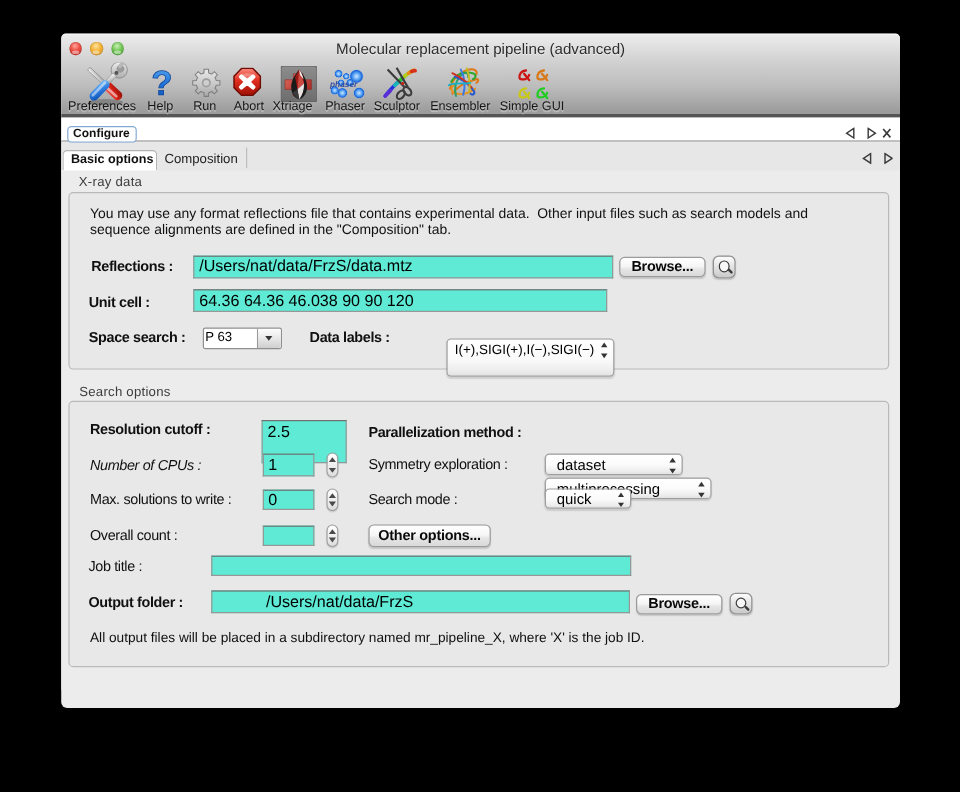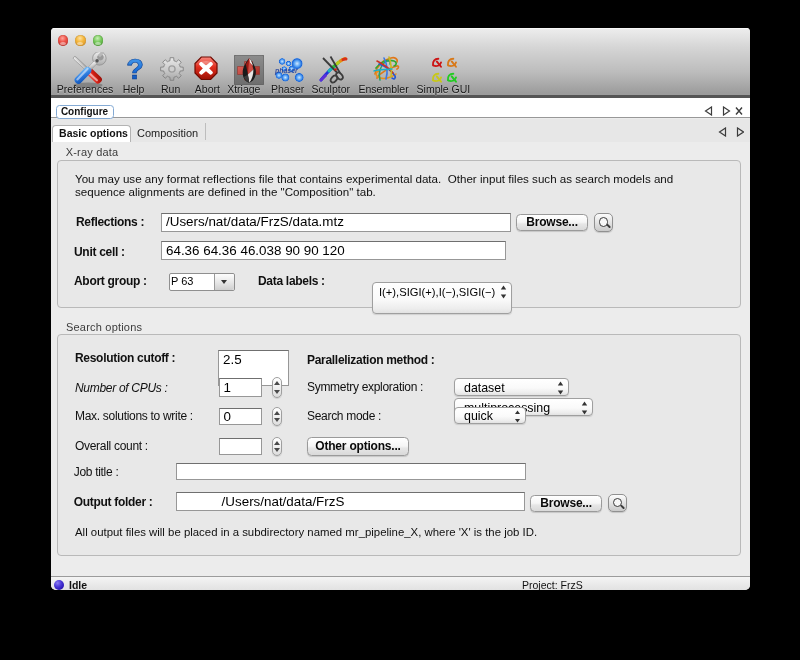--- a/index.html
+++ b/index.html
@@ -19,21 +19,21 @@
 #tabrow{position:absolute;left:0;top:91px;width:699px;height:26px;background:#e7e7e7;border-bottom:1px solid #a6a6a6;}
 #tab1{position:absolute;left:1px;top:5.5px;width:79px;height:17px;background:#fff;border:1px solid #b3b3b3;border-bottom:none;border-radius:4px 4px 0 0;font-size:10.5px;font-weight:bold;color:#111;text-align:center;line-height:15.5px;padding-left:4px;z-index:3;}
 #tab2{position:absolute;left:86px;top:8px;font-size:11px;color:#222;}
 #tabsep{position:absolute;left:154px;top:4px;width:1px;height:17px;background:#bdbdbd;}
 .nav{position:absolute;font-size:0;}
 .page{position:absolute;left:0;top:114px;width:699px;height:433px;background:#ececec;}
 .gb{position:absolute;border:1px solid #b9b9b9;border-radius:4px;background:#e8e8e8;}
 .gl{position:absolute;font-size:11px;letter-spacing:0.2px;color:#3c3c3c;}
 .lab{position:absolute;font-size:12px;letter-spacing:-0.3px;color:#101010;white-space:nowrap;}
 .labb{position:absolute;font-size:12px;letter-spacing:-0.3px;font-weight:bold;color:#101010;white-space:nowrap;}
-.tf{position:absolute;background:#ffffff;border:1px solid #979797;border-top-color:#6f6f6f;font-size:13.4px;color:#000;padding:0 0 0 4px;white-space:nowrap;overflow:hidden;}
+.tf{position:absolute;background:#5eead4;border:1px solid #979797;border-top-color:#6f6f6f;font-size:13.4px;color:#000;padding:0 0 0 4px;white-space:nowrap;overflow:hidden;}
 .tf span{position:relative;top:0.5px;}
 .btn{position:absolute;background:linear-gradient(180deg,#ffffff 0%,#f5f5f5 48%,#e6e6e6 60%,#d9d9d9 100%);border:1px solid #9a9a9a;border-radius:4.5px;font-size:12px;font-weight:bold;color:#090909;text-align:center;box-shadow:0 1px 1px rgba(0,0,0,.15);letter-spacing:-0.2px;}
 .pop{position:absolute;background:linear-gradient(180deg,#ffffff 0%,#fafafa 55%,#ededed 85%,#e2e2e2 100%);border:1px solid #9f9f9f;border-radius:4px;font-size:12px;color:#000;box-shadow:0 1px 1px rgba(0,0,0,.12);white-space:nowrap;}
 .pop .pt{position:absolute;left:9px;top:1.5px;font-size:12.4px;}
 .parr{position:absolute;right:4.5px;top:2px;width:7px;}
 .spin{position:absolute;width:10px;background:linear-gradient(180deg,#ffffff,#ececec 60%,#dcdcdc);border:1px solid #9f9f9f;border-radius:5px;box-shadow:0 1px 1px rgba(0,0,0,.12);}
 .combo{position:absolute;background:#fff;border:1px solid #8f8f8f;border-radius:2px;}
 .combo .ct{position:absolute;left:1.5px;top:1.5px;font-size:11px;color:#000;}
 .combo .cb{position:absolute;right:0;top:0;width:20px;height:16px;background:linear-gradient(180deg,#fdfdfd,#e8e8e8 50%,#cfcfcf 100%);border-left:1px solid #9a9a9a;border-radius:0 2px 2px 0;}
 .combo .cb:after{content:"";position:absolute;left:6.5px;top:6.5px;width:0;height:0;border-left:3.5px solid transparent;border-right:3.5px solid transparent;border-top:4.5px solid #333;}
@@ -46,20 +46,21 @@
 #sdot{position:absolute;left:3px;top:2.5px;width:10px;height:10px;border-radius:50%;background:radial-gradient(circle at 35% 30%,#8b7cf2 0%,#4b38d8 40%,#2a15b2 75%,#1c0b86 100%);}
 #idle{position:absolute;left:18px;top:1.5px;font-size:10.5px;font-weight:bold;color:#111;}
 #proj{position:absolute;left:471px;top:1.5px;font-size:10.5px;color:#111;}
 </style></head>
 <body>
 <div id="win">
  <div id="tb">
   <div class="light" id="lr"></div>
       <div class="light" id="ly"></div>
       <div class="light" id="lg"></div>
+  <div id="title">Molecular replacement pipeline (advanced)</div>
   <div class="ti" style="left:16px;top:23.5px;">
    <svg width="42" height="37" viewBox="0 0 34 30.6">
     <defs>
      <linearGradient id="blu" x1="0" y1="0" x2="1" y2="1">
               <stop offset="0" stop-color="#7cc4fb"></stop>
               <stop offset=".5" stop-color="#2e7de0"></stop>
               <stop offset="1" stop-color="#0b4cb0"></stop>
             </linearGradient>
      <linearGradient id="red" x1="0" y1="0" x2="1" y2="1">
               <stop offset="0" stop-color="#f8837a"></stop>
@@ -258,21 +259,21 @@
   <div class="gl" style="left:14.7px;top:4px;">X-ray data</div>
   <div class="gb" style="left:6.3px;top:17.5px;width:683.7px;height:148px;"></div>
   <div class="lab" style="left:24px;top:29.5px;font-size:11.6px;letter-spacing:0;">You may use any format reflections file that contains experimental data.&nbsp; Other input files such as search models and</div>
   <div class="lab" style="left:24px;top:43.2px;font-size:11.6px;letter-spacing:0;">sequence alignments are defined in the "Composition" tab.</div>
   <div class="labb" style="left:25px;top:73px;">Reflections :</div>
   <div class="tf" style="left:110px;top:70.5px;width:350px;height:19px;"><span>/Users/nat/data/FrzS/data.mtz</span></div>
   <div class="btn" style="left:465px;top:71.5px;width:72px;height:17px;line-height:15px;">Browse...</div>
   <div class="mag" style="left:543px;top:71px;"></div>
   <div class="labb" style="left:23px;top:103px;">Unit cell :</div>
   <div class="tf" style="left:110px;top:99px;width:345px;height:19px;"><span>64.36 64.36 46.038 90 90 120</span></div>
-  <div class="labb" style="left:23px;top:132px;">Abort group :</div>
+  <div class="labb" style="left:23px;top:132px;">Space search :</div>
   <div class="combo" style="left:117.5px;top:130.5px;width:66px;height:18px;">
         <span class="ct">P 63</span>
         <span class="cb"></span>
       </div>
   <div class="labb" style="left:207px;top:132px;">Data labels :</div>
   <div class="pop" style="left:290px;top:140px;width:140px;height:32px;margin-left:31px;">
         <span class="pt" style="font-size:11.2px;top:2.5px;left:6px;">I(+),SIGI(+),I(−),SIGI(−)</span>
         <svg class="parr" viewBox="0 0 7 14" width="7" height="14">
           <path d="M3.5 0.5 L6.2 4.4 L0.8 4.4 Z" fill="#333"></path>
           <path d="M3.5 13.5 L6.2 9.6 L0.8 9.6 Z" fill="#333"></path>
@@ -317,18 +318,13 @@
   <div class="spin" style="left:220.5px;top:294.5px;height:19.5px;"></div>
   <div class="btn" style="left:256px;top:295px;width:102px;height:19px;line-height:17px;">Other options...</div>
   <div class="lab" style="left:22.7px;top:322.5px;">Job title :</div>
   <div class="tf" style="left:124.6px;top:321px;width:350px;height:17px;"><span style="top:1px;"></span></div>
   <div class="labb" style="left:22.7px;top:352.5px;">Output folder :</div>
   <div class="tf" style="left:124.6px;top:350.4px;width:349px;height:18.6px;padding-left:45px;"><span>/Users/nat/data/FrzS</span></div>
   <div class="btn" style="left:479px;top:352.5px;width:72px;height:17px;line-height:15px;">Browse...</div>
   <div class="mag" style="left:557px;top:351.5px;"></div>
   <div class="lab" style="left:24px;top:383.5px;font-size:11.4px;letter-spacing:0;">All output files will be placed in a subdirectory named mr_pipeline_X, where 'X' is the job ID.</div>
  </div>
- <div id="status">
-  <div id="sdot"></div>
-  <div id="idle">Idle</div>
-  <div id="proj">Project: FrzS</div>
- </div>
 </div>
 
 </body></html>

